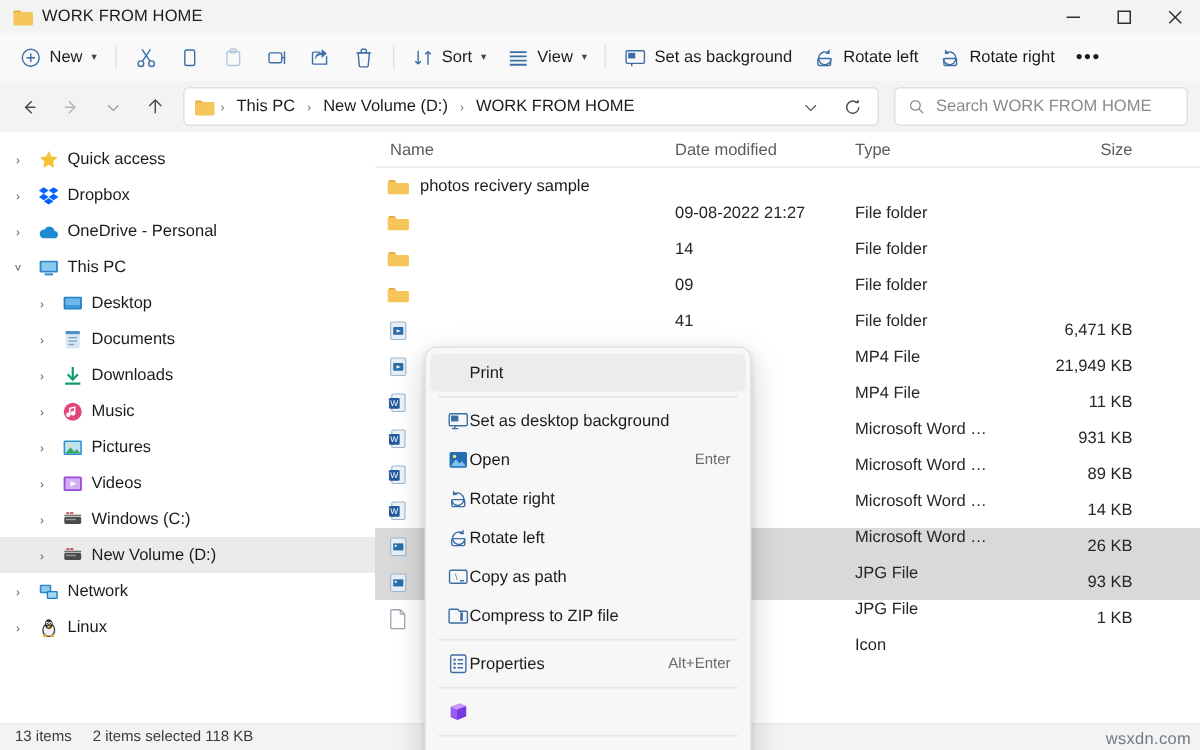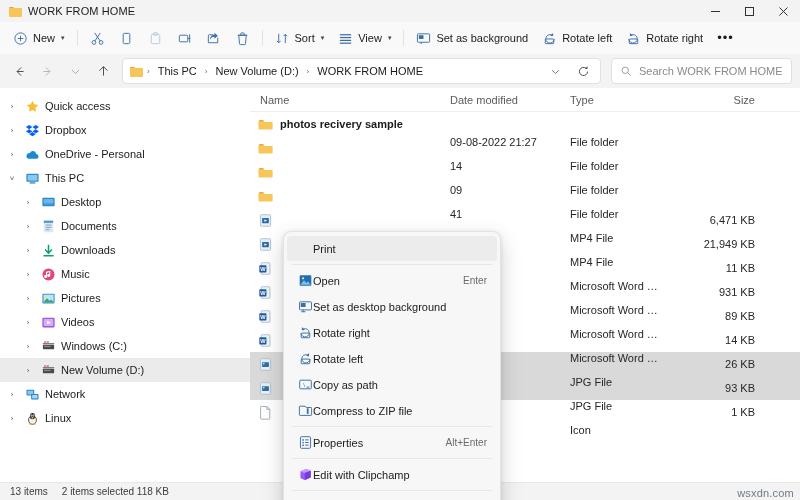--- a/index.html
+++ b/index.html
@@ -33,21 +33,21 @@
   .dots { letter-spacing:1px; font-size:13px; line-height:10px; color:#1b1b1b; }
 
   
   .navbar { height:34px; display:flex; align-items:center; padding:0 8px 0 6px; gap:2px; background:#f3f3f3; flex:0 0 34px; }
   .navbtn { width:26px; height:26px; display:flex; align-items:center; justify-content:center; border-radius:4px; color:#4a4a4a; font-size:12px; }
   .navbtn.dim { color:#b5b5b5; }
   .addressbar { flex:1; height:26px; background:#fff; border:1px solid #e0e0e0; border-radius:4px; display:flex; align-items:center; padding:0 4px 0 7px; gap:3px; margin-left:4px; }
   .crumb { font-size:11px; color:#1b1b1b; padding:2px 4px; border-radius:3px; }
   .crumbsep { color:#6d6d6d; font-size:8px; padding:0 1px; }
   .addr-right { margin-left:auto; display:flex; align-items:center; gap:2px; }
-  .searchbar { width:181px; height:26px; background:#fff; border:1px solid #e0e0e0; border-radius:4px; display:flex; align-items:center; gap:7px; padding:0 8px; margin-left:8px; }
+  .searchbar { width:196px; height:26px; background:#fff; border:1px solid #e0e0e0; border-radius:4px; display:flex; align-items:center; gap:7px; padding:0 8px; margin-left:8px; }
   .search-ph { color:#8a8a8a; font-size:11px; }
 
   
   .content { flex:1; display:flex; background:#fff; min-height:0; position:relative; }
   .sidebar { width:250px; flex:0 0 250px; background:#fff; padding-top:6px; overflow:hidden; }
   .snode { height:24px; display:flex; align-items:center; gap:5px; padding-right:6px; font-size:11px; color:#1b1b1b; white-space:nowrap; }
   .snode.sel { background:#ebebeb; }
   .exp { width:16px; flex:0 0 16px; text-align:center; color:#5a5a5a; font-size:8px; }
   .sicon { width:15px; height:15px; flex:0 0 15px; position:relative; }
 
@@ -56,21 +56,21 @@
   .colhead { height:24px; display:flex; align-items:center; border-bottom:1px solid #ededed; color:#5b5b5b; font-size:11px; }
   .colhead > div { padding:0 10px; }
   .c-name { width:190px; flex:0 0 190px; }
   .c-date { width:120px; flex:0 0 120px; }
   .c-type { width:110px; flex:0 0 110px; }
   .c-size { width:95px; flex:0 0 95px; text-align:right; }
   .rows { flex:1; }
   .row { height:24px; display:flex; align-items:center; font-size:11px; color:#1b1b1b; }
   .row.sel { background:#d9d9d9; }
   .row > div { padding:0 10px; overflow:hidden; white-space:nowrap; text-overflow:ellipsis; }
-  .row .c-name { display:flex; align-items:center; gap:7px; padding-left:8px;font-weight:bold; }
+  .row .c-name { display:flex; align-items:center; gap:7px; padding-left:8px; }
   .row .c-date, .row .c-type { color:#262626;margin-top:35px; }
   .row .c-size { color:#262626; }
 
   
   .statusbar { height:18px; flex:0 0 18px; background:#f3f3f3; display:flex; align-items:center; gap:14px; padding:0 10px; font-size:10px; color:#3b3b3b; border-top:1px solid #e8e8e8; position:relative; }
   .wm { position:absolute; right:6px; bottom:1px; font-size:11px; color:#6f7a86; letter-spacing:.2px; }
 
   
   .ctxmenu {
     position:absolute; left:283px; top:143px; width:218px;
@@ -672,39 +672,39 @@
     <div class="ctxmenu" id="ctxmenu">
         <div class="mi hl">
           <span class="micon"></span>
           <span class="mlabel">Print</span>
           <span class="accel"></span>
         </div>
         <div class="mdiv"></div>
         <div class="mi">
           <span class="micon">
             <svg width="15" height="15" viewBox="0 0 16 16">
-              <rect x="1.8" y="2.4" width="12.4" height="11.2" rx="1.2" fill="#1f6fb2"></rect>
-              <path d="M2.6 12.6 L6.4 7.6 L9 10.6 L10.6 8.8 L13.4 12.6 Z" fill="#7ec0ee"></path>
-              <circle cx="5.4" cy="5.6" r="1.2" fill="#ffe27a"></circle>
-            </svg>
-          </span>
-          <span class="mlabel">Open</span>
-          <span class="accel">Enter</span>
-        </div>
-        <div class="mi">
-          <span class="micon">
-            <svg width="15" height="15" viewBox="0 0 16 16">
               <rect x="1.6" y="3" width="12.8" height="8.6" rx="1" fill="none" stroke="#3a6ea5" stroke-width="1"></rect>
               <rect x="2.9" y="4.3" width="5.2" height="4.2" fill="#3a6ea5"></rect>
               <line x1="5.6" y1="11.6" x2="5.6" y2="13.6" stroke="#3a6ea5" stroke-width="1"></line>
               <line x1="3.4" y1="13.6" x2="8" y2="13.6" stroke="#3a6ea5" stroke-width="1"></line>
             </svg>
           </span>
           <span class="mlabel">Set as desktop background</span>
           <span class="accel"></span>
+        </div>
+        <div class="mi">
+          <span class="micon">
+            <svg width="15" height="15" viewBox="0 0 16 16">
+              <rect x="1.8" y="2.4" width="12.4" height="11.2" rx="1.2" fill="#1f6fb2"></rect>
+              <path d="M2.6 12.6 L6.4 7.6 L9 10.6 L10.6 8.8 L13.4 12.6 Z" fill="#7ec0ee"></path>
+              <circle cx="5.4" cy="5.6" r="1.2" fill="#ffe27a"></circle>
+            </svg>
+          </span>
+          <span class="mlabel">Open</span>
+          <span class="accel">Enter</span>
         </div>
         <div class="mi">
           <span class="micon">
             <svg width="15" height="15" viewBox="0 0 16 16">
               <path d="M4.5 5.2 A4.4 4.4 0 1 1 3.2 8.6" fill="none" stroke="#3a6ea5" stroke-width="1"></path>
               <path d="M4.2 2.2 L4.2 5.5 L7.3 5.3 Z" fill="#3a6ea5"></path>
               <rect x="3.4" y="8.6" width="9.2" height="5" rx=".8" fill="none" stroke="#3a6ea5" stroke-width="1"></rect>
             </svg>
           </span>
           <span class="mlabel">Rotate right</span>
@@ -760,21 +760,20 @@
         </div>
         <div class="mdiv"></div>
         <div class="mi">
           <span class="micon">
             <svg width="15" height="15" viewBox="0 0 16 16">
               <path d="M2.6 4.6 L9 2.2 L13.6 4 V11.2 L7.2 13.8 L2.6 11.9 Z" fill="#9b5cf6"></path>
               <path d="M2.6 4.6 L9 2.2 L13.6 4 L7.2 6.5 Z" fill="#c79bfb"></path>
               <path d="M7.2 6.5 L13.6 4 V11.2 L7.2 13.8 Z" fill="#7a38e0"></path>
             </svg>
           </span>
-          <span class="mlabel">Edit with Clipchamp</span>
           <span class="accel"></span>
         </div>
         <div class="mdiv"></div>
         <div class="mi">
           <span class="micon">
             <svg width="15" height="15" viewBox="0 0 16 16">
               <path d="M2.4 5.8 V2.6 h3.2" fill="none" stroke="#3a6ea5" stroke-width="1.1"></path>
               <path d="M2.4 10.2 V13.4 h3.2" fill="none" stroke="#3a6ea5" stroke-width="1.1"></path>
               <path d="M8.4 2.6 h5 v5" fill="none" stroke="#3a6ea5" stroke-width="1.1"></path>
               <line x1="9.4" y1="6.6" x2="13.4" y2="2.6" stroke="#3a6ea5" stroke-width="1.1"></line>

